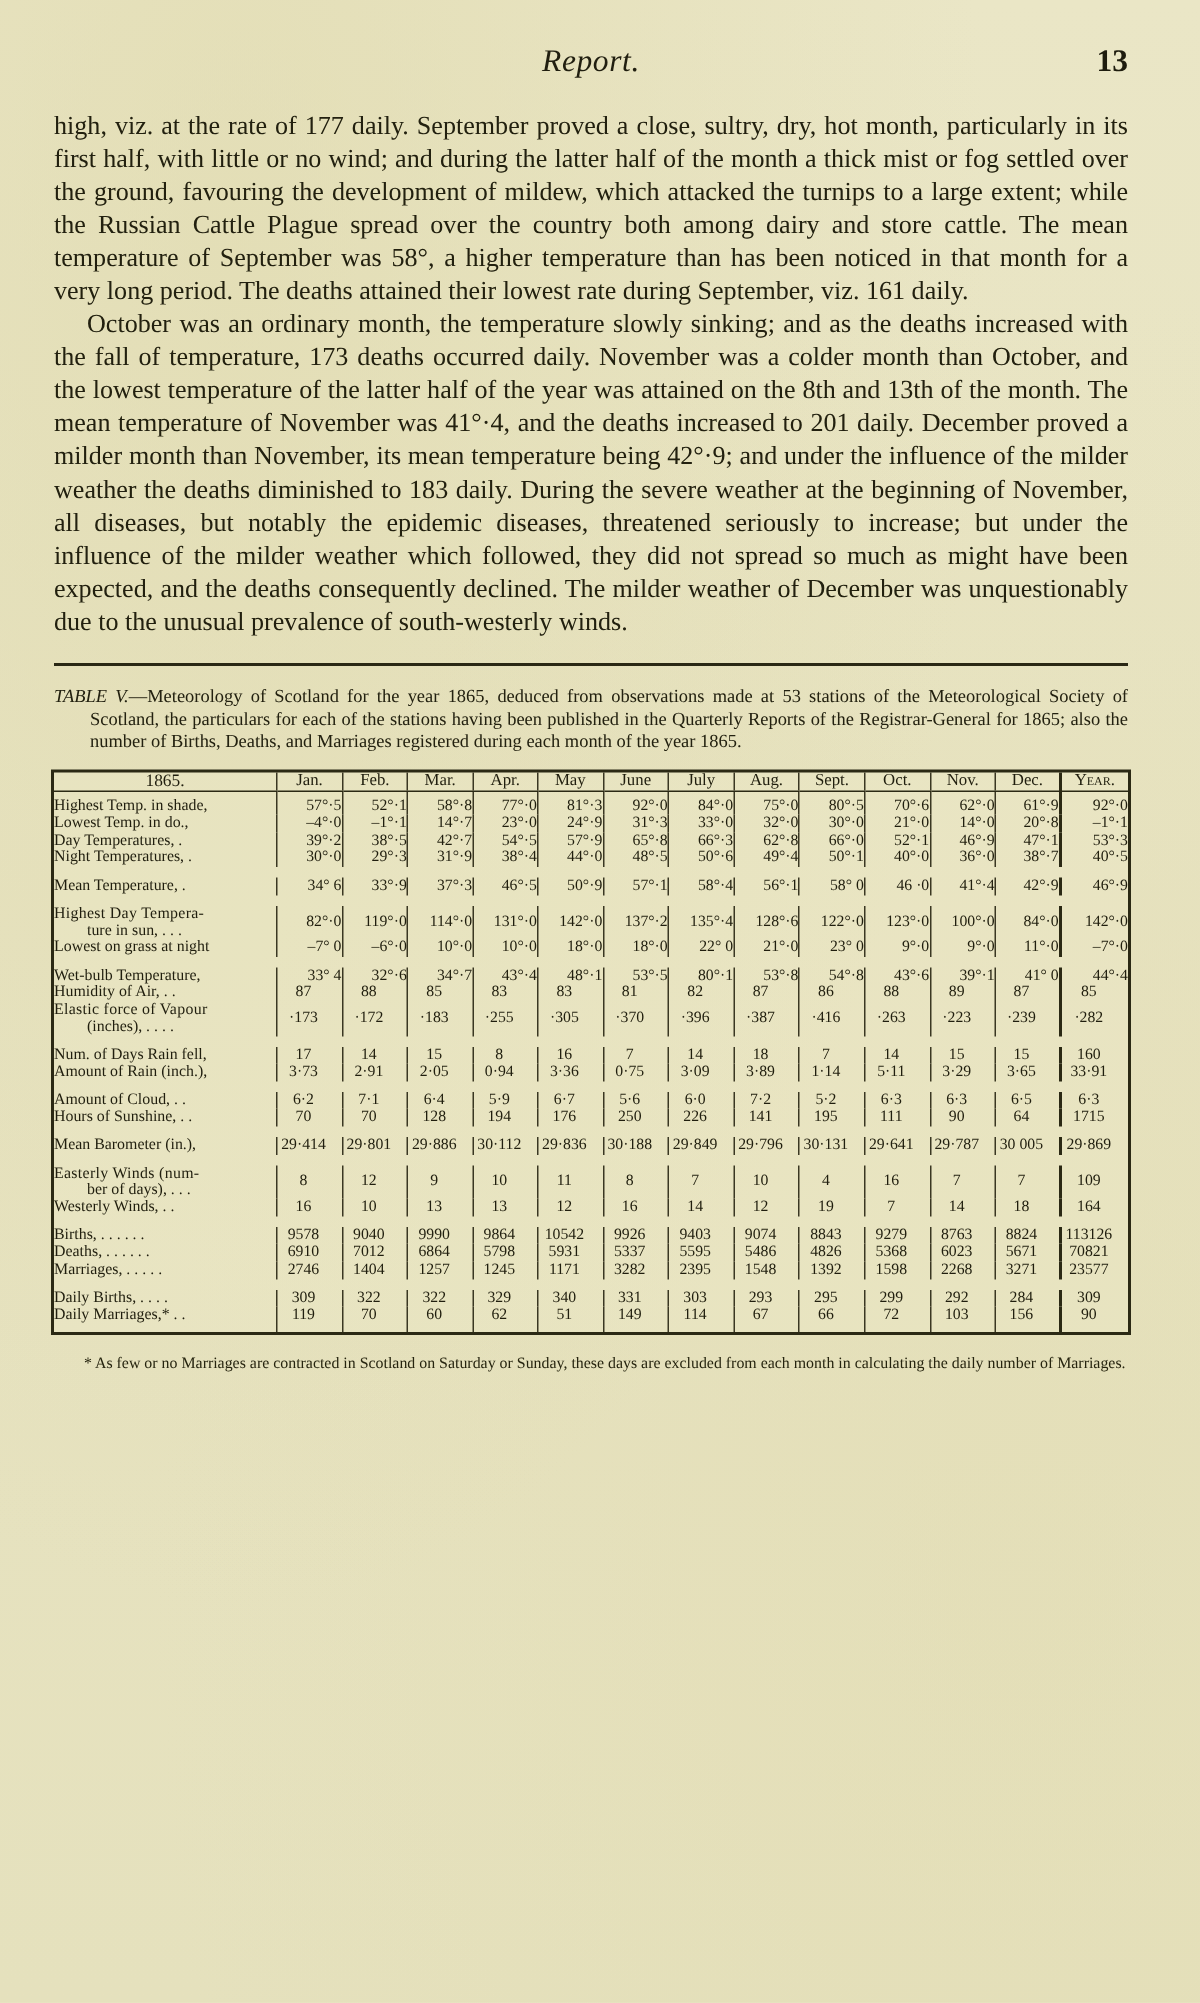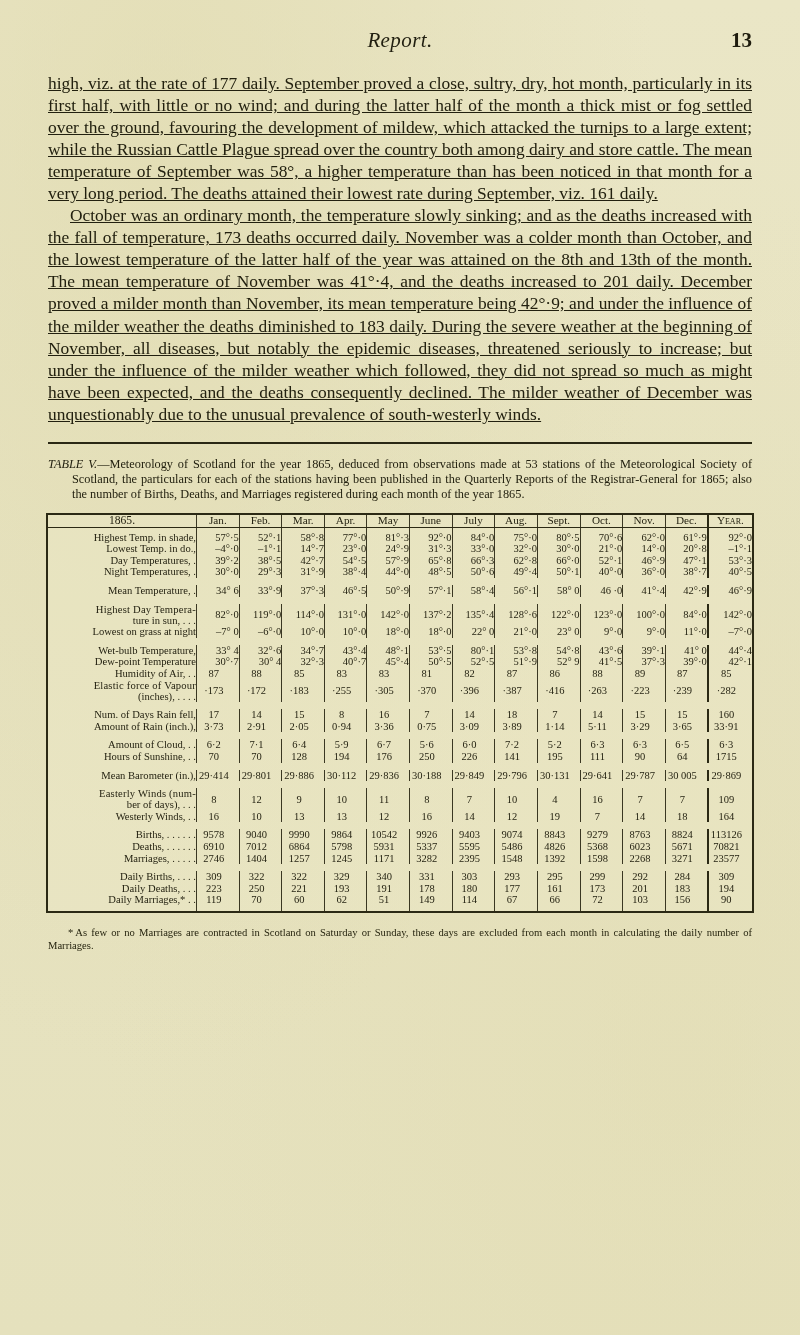--- a/index.html
+++ b/index.html
@@ -12,21 +12,21 @@
     background: #e9e5c4;
     font-family: "Liberation Serif", serif;
     color: #20200f;
     overflow: hidden;
   }
   .page {
     position: relative;
     width: 800px;
     height: 1335px;
     box-sizing: border-box;
-    padding: 28px 40px 10px 40px;
+    padding: 28px 40px 10px 28px;
     background:
       radial-gradient(ellipse at 20% 12%, rgba(222,216,170,0.55) 0%, rgba(233,229,196,0) 55%),
       radial-gradient(ellipse at 85% 80%, rgba(226,220,178,0.5) 0%, rgba(233,229,196,0) 60%),
       linear-gradient(180deg, #eae6c6 0%, #e7e3c1 45%, #e5e1bd 100%);
   }
   
   .runhead {
     position: relative;
     height: 30px;
     margin: 0 8px 14px 8px;
@@ -51,21 +51,20 @@
     margin: 0 8px;
   }
   .prose p {
     margin: 0 0 0 0;
     font-size: 17.4px;
     line-height: 22.05px;
     text-align: justify;
     text-justify: inter-word;
     color: #22200f;
     hyphens: none;
-    text-decoration: underline;
   }
   .prose p + p {
     text-indent: 22px;
   }
   .prose p.first {
     text-indent: 0;
   }
   
   .rule {
     height: 2px;
@@ -123,21 +122,21 @@
   }
   th.stub-head {
     text-align: center;
     font-weight: normal;
     font-size: 11.6px;
     padding: 7px 2px 6px 2px;
     border-bottom: 1.2px solid #2b2914;
     width: 148px;
   }
   td.stub {
-    text-align: right;
+    text-align: left;
     padding: 0 4px 0 8px;
     white-space: nowrap;
     border-left: none;
     font-size: 10.6px;
   }
   td.stub .lead {
     letter-spacing: 0.2px;
   }
   td.num {
     text-align: right;
@@ -363,36 +362,20 @@
             <td class="num">53°·5</td>
             <td class="num">80°·1</td>
             <td class="num">53°·8</td>
             <td class="num">54°·8</td>
             <td class="num">43°·6</td>
             <td class="num">39°·1</td>
             <td class="num">41° 0</td>
             <td class="num yearcol">44°·4</td>
           </tr>
           <tr>
-            <td class="stub">Dew-point Temperature</td>
-            <td class="num">30°·7</td>
-            <td class="num">30° 4</td>
-            <td class="num">32°·3</td>
-            <td class="num">40°·7</td>
-            <td class="num">45°·4</td>
-            <td class="num">50°·5</td>
-            <td class="num">52°·5</td>
-            <td class="num">51°·9</td>
-            <td class="num">52° 9</td>
-            <td class="num">41°·5</td>
-            <td class="num">37°·3</td>
-            <td class="num">39°·0</td>
-            <td class="num yearcol">42°·1</td>
-          </tr>
-          <tr>
             <td class="stub">Humidity of Air,    .    .</td>
             <td class="num center">87</td>
             <td class="num center">88</td>
             <td class="num center">85</td>
             <td class="num center">83</td>
             <td class="num center">83</td>
             <td class="num center">81</td>
             <td class="num center">82</td>
             <td class="num center">87</td>
             <td class="num center">86</td>
@@ -603,36 +586,20 @@
             <td class="num center">329</td>
             <td class="num center">340</td>
             <td class="num center">331</td>
             <td class="num center">303</td>
             <td class="num center">293</td>
             <td class="num center">295</td>
             <td class="num center">299</td>
             <td class="num center">292</td>
             <td class="num center">284</td>
             <td class="num center yearcol">309</td>
-          </tr>
-          <tr>
-            <td class="stub">Daily Deaths,     .    .    .</td>
-            <td class="num center">223</td>
-            <td class="num center">250</td>
-            <td class="num center">221</td>
-            <td class="num center">193</td>
-            <td class="num center">191</td>
-            <td class="num center">178</td>
-            <td class="num center">180</td>
-            <td class="num center">177</td>
-            <td class="num center">161</td>
-            <td class="num center">173</td>
-            <td class="num center">201</td>
-            <td class="num center">183</td>
-            <td class="num center yearcol">194</td>
           </tr>
           <tr class="lastrow">
             <td class="stub">Daily Marriages,*   .    .</td>
             <td class="num center">119</td>
             <td class="num center">70</td>
             <td class="num center">60</td>
             <td class="num center">62</td>
             <td class="num center">51</td>
             <td class="num center">149</td>
             <td class="num center">114</td>

